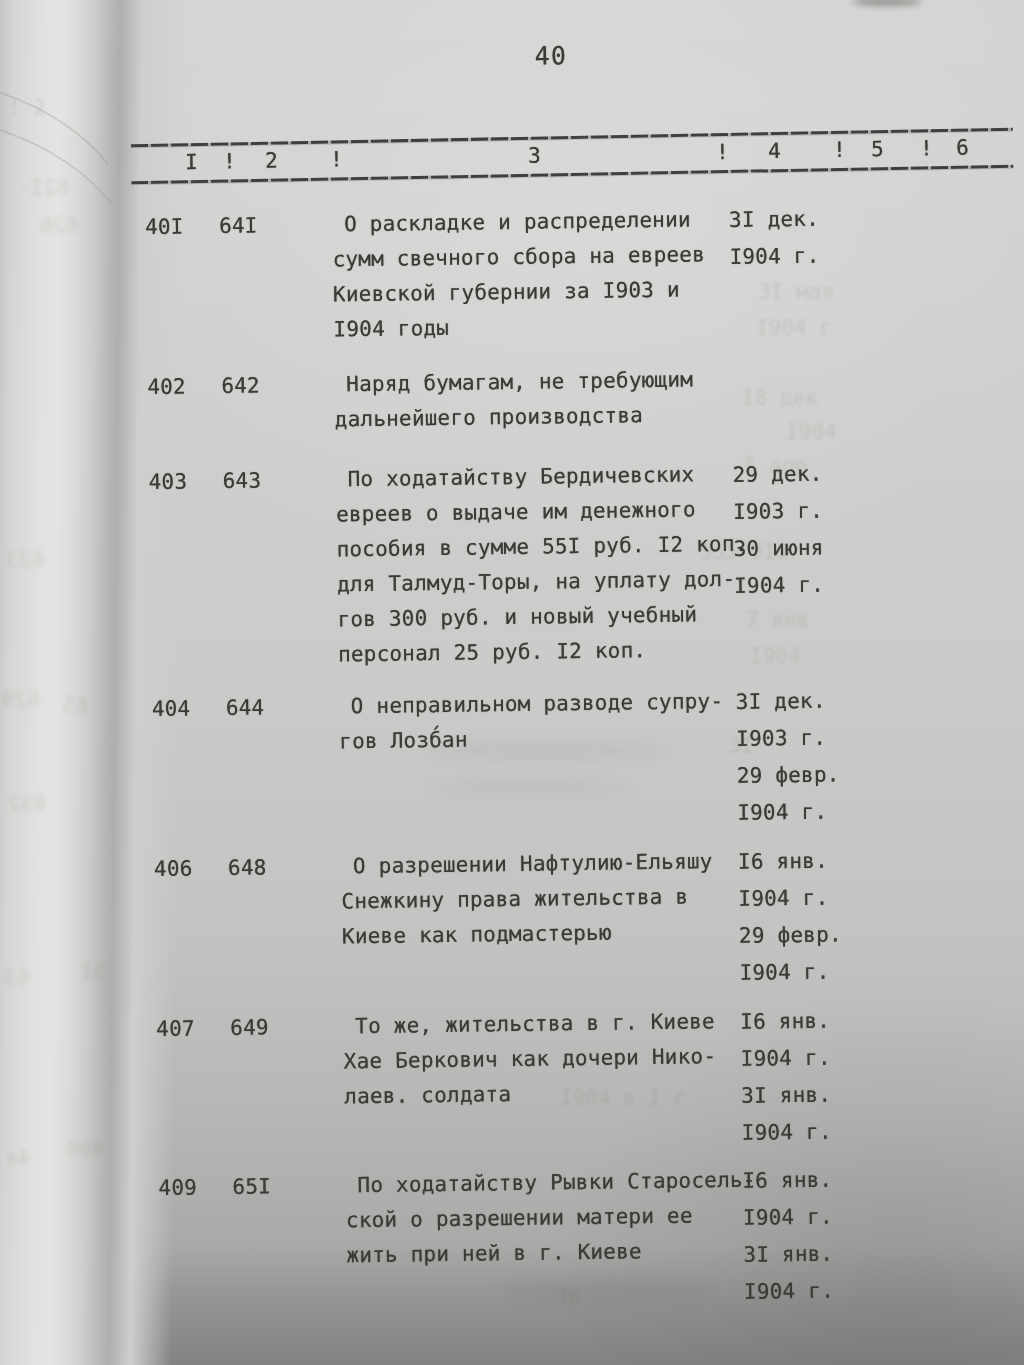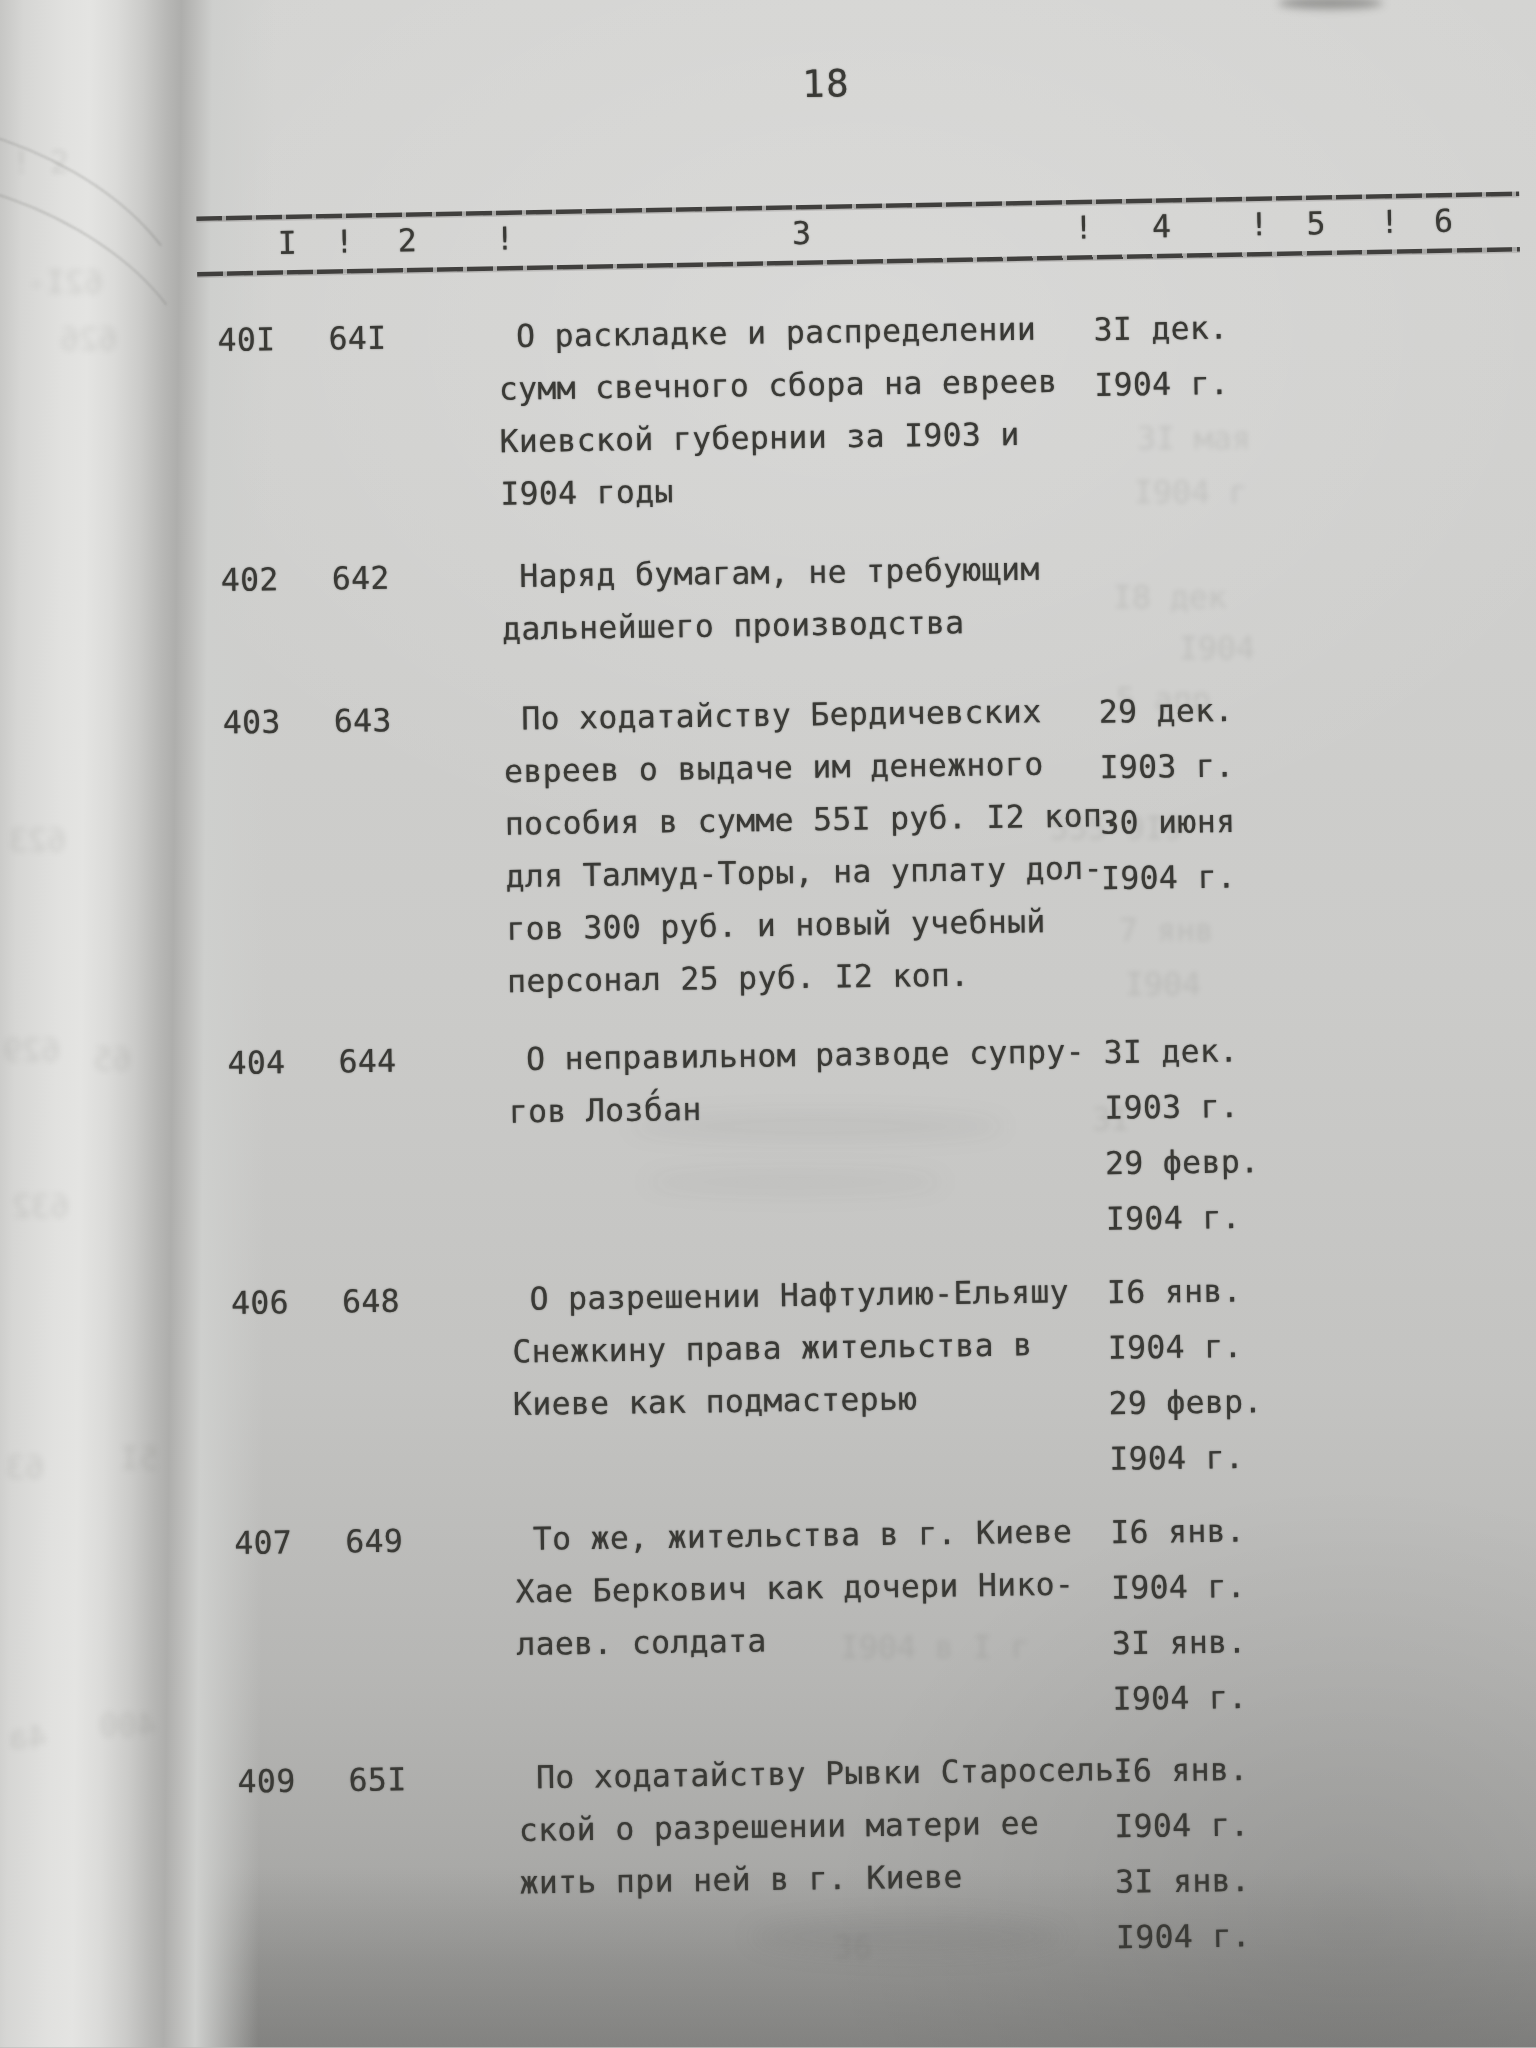--- a/index.html
+++ b/index.html
@@ -136,21 +136,21 @@
     <div class="ghost" style="left: 744px; top: 454px;">5 апр</div>
     <div class="ghost" style="left: 700px; top: 540px;">555 9I9</div>
     <div class="ghost" style="left: 746px; top: 608px;">7 янв</div>
     <div class="ghost" style="left: 750px; top: 644px;">I904</div>
     <div class="ghost" style="left: 728px; top: 734px;">3I</div>
     <div class="ghost" style="left: 560px; top: 1086px;">I904 в I г</div>
     <div class="ghost" style="left: 556px; top: 1286px;">36</div>
   </div>
 
 <div class="content">
-  <div class="page-num">18</div>
+  <div class="page-num">40</div>
   <div class="rule rule-top"></div>
   <div class="header-row" id="header-row">
       <span class="hc">I</span>
       <span class="hc">!</span>
       <span class="hc">2</span>
       <span class="hc">!</span>
       <span class="hc">3</span>
       <span class="hc">!</span>
       <span class="hc">4</span>
       <span class="hc">!</span>

